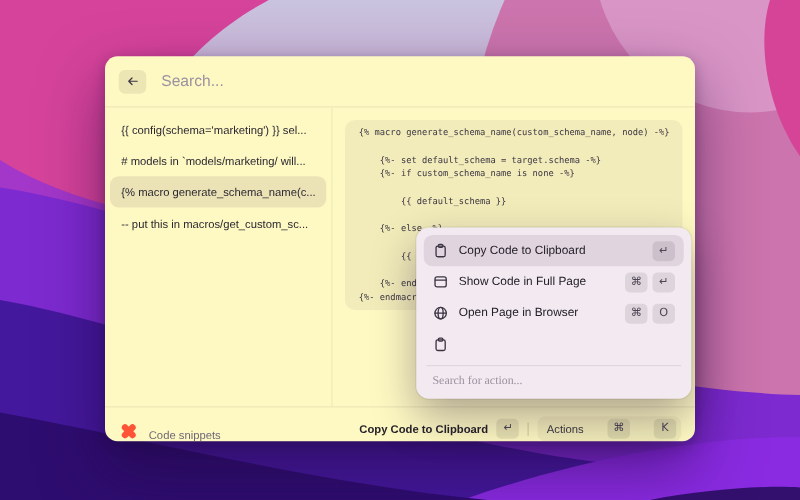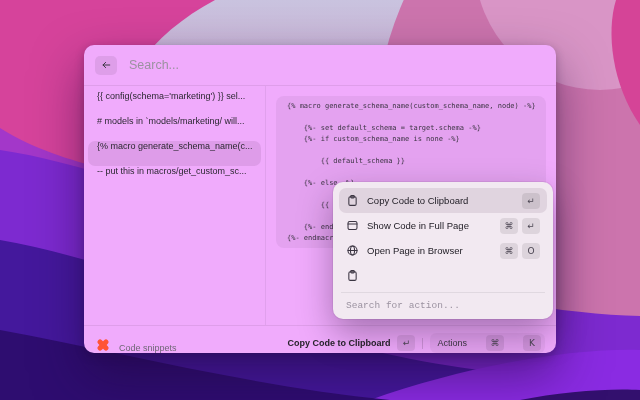--- a/index.html
+++ b/index.html
@@ -6,42 +6,42 @@
   body {
     width:640px; height:400px; position:relative; overflow:hidden;
     font-family:"Liberation Sans", sans-serif;
     -webkit-font-smoothing:antialiased;
   }
   .wallpaper { position:absolute; inset:0; width:640px; height:400px; }
 
   
   .app-window {
     position:absolute; left:84px; top:45px; width:472px; height:308px;
-    background:#f0abfc; border-radius:10px;
+    background:#fef9c3; border-radius:10px;
     box-shadow:0 22px 50px rgba(30,6,55,.50), 0 3px 10px rgba(30,6,55,.28);
     display:flex; flex-direction:column;
   }
   .searchbar {
     flex:none; height:40px; display:flex; align-items:center;
     padding:0 11px; gap:10px; border-bottom:1px solid rgba(0,0,0,.07);
   }
   .back-btn {
     width:22px; height:19px; border-radius:5px; background:rgba(0,0,0,.075);
     display:flex; align-items:center; justify-content:center; flex:none; cursor:pointer;
   }
   .search-input {
     flex:1; border:none; outline:none; background:transparent;
     font-family:"Liberation Sans", sans-serif; font-size:12.5px; color:#2a2630;
   }
   .search-input::placeholder { color:#9b92a0; }
 
   .window-body { flex:1; min-height:0; display:flex; }
   .sidebar { width:181px; flex:none; padding:5px 4px; box-sizing:border-box; }
   .list-item {
-    height:25px; display:flex; align-items:flex-start; padding:0 9px;
+    height:25px; display:flex; align-items:center; padding:0 9px;
     border-radius:7px; font-size:9px; color:#2b2731;
     white-space:nowrap; overflow:hidden; cursor:default;
   }
   .list-item.selected { background:rgba(73,41,79,.105); }
   .divider-v { width:1px; background:rgba(0,0,0,.06); flex:none; }
 
   .detail { flex:1; min-width:0; padding:10px 10px; box-sizing:border-box; }
   .code-card {
     background:rgba(40,10,40,.055); border-radius:8px;
     padding:5px 11px; height:152px; box-sizing:border-box; overflow:hidden;
@@ -81,21 +81,21 @@
     height:25px; border-radius:7px; display:flex; align-items:center;
     gap:8px; padding:0 7px; cursor:pointer;
   }
   .menu-row.selected { background:rgba(73,41,79,.105); }
   .menu-icon { flex:none; width:13px; height:13px; display:flex; align-items:center; justify-content:center; }
   .menu-label { flex:1; font-size:9.5px; color:#232028; white-space:nowrap; overflow:hidden; }
   .menu-keys { display:flex; gap:4px; }
   .menu-sep { height:1px; background:rgba(0,0,0,.07); margin:4px 2px 0; }
   .menu-search-input {
     width:100%; border:none; outline:none; background:transparent; box-sizing:border-box;
-    padding:7px 7px 0; font-family:Liberation Mono, monospace; font-size:9.5px; color:#2a2630;
+    padding:7px 7px 0; font-family:Liberation Serif, serif; font-size:9.5px; color:#2a2630;
   }
   .menu-search-input::placeholder { color:#9b92a0; }
 
   .icon-stroke { stroke:#3b3542; fill:none; stroke-width:1.3; stroke-linecap:round; stroke-linejoin:round; }
 </style>
 </head>
 <body>
 
 <svg class="wallpaper" viewBox="0 0 640 400" preserveAspectRatio="none">
   <defs>

